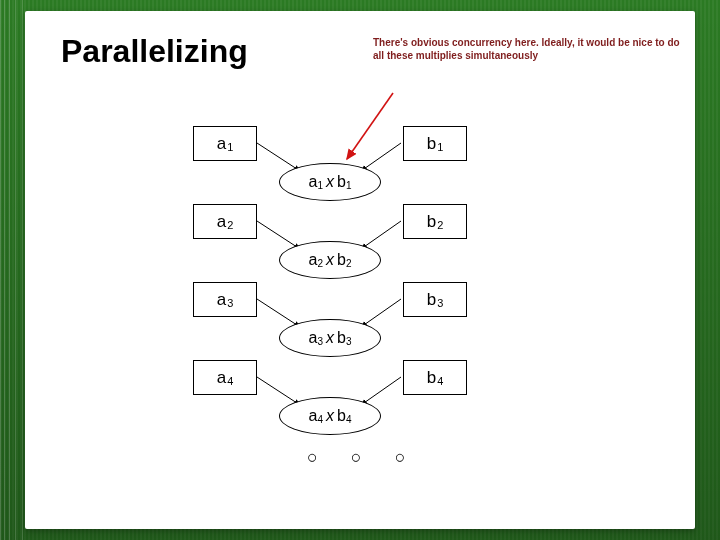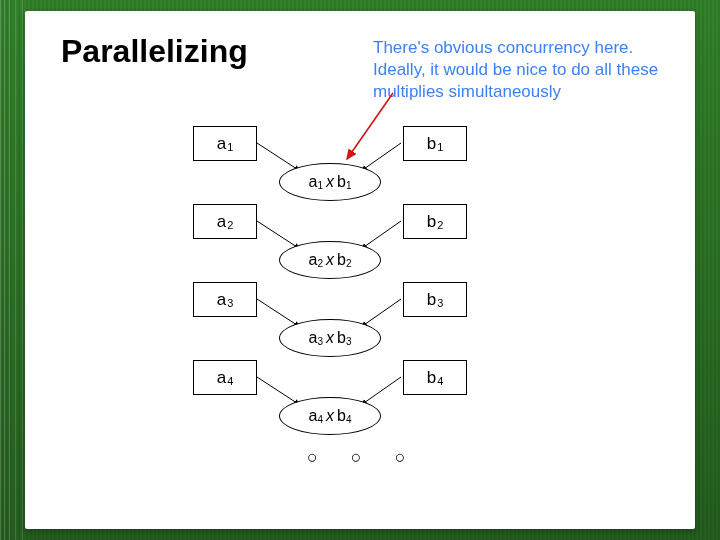--- a/index.html
+++ b/index.html
@@ -6,21 +6,21 @@
 .bg{width:720px;height:540px;background:#2b7a23;background-image:
   linear-gradient(rgba(0,0,0,0) 0,rgba(0,0,0,0.28) 100%),
   repeating-linear-gradient(90deg,rgba(255,255,255,0.05) 0 2px,transparent 2px 4px);
   position:relative}
 .v-accent{position:absolute;left:0;top:0;width:36px;height:540px;
   background-image:
     linear-gradient(90deg,rgba(255,255,255,0.25) 0 1px,transparent 1px 4px,rgba(255,255,255,0.25) 4px 5px,transparent 5px 9px,rgba(255,255,255,0.25) 9px 10px,transparent 10px 15px,rgba(255,255,255,0.25) 15px 16px,transparent 16px 22px,rgba(255,255,255,0.25) 22px 23px,transparent 23px 30px);
   opacity:.7}
 .card{position:absolute;left:25px;right:25px;top:11px;bottom:11px;background:#fff;border-radius:2px;box-shadow:0 2px 6px rgba(0,0,0,0.3)}
 .title{position:absolute;left:36px;top:22px;font-size:32px;font-weight:700;color:#000}
-.note{position:absolute;left:348px;top:26px;width:310px;font-size:17px;font-weight:400;color:#3b82f6;line-height:1.28}
+.note{position:absolute;left:348px;top:26px;width:310px;font-size:10px;font-weight:700;color:#7f1d1d;line-height:1.28}
 .stage{position:absolute;left:0;top:115px;width:100%}
 .row{position:relative;height:78px}
 .box{position:absolute;top:0;width:62px;height:33px;border:1.2px solid #000;background:#fff;font-size:17px;display:flex;align-items:center;justify-content:center}
 .box .sub{font-size:11px;position:relative;top:3px;margin-left:1px}
 .box.a{left:168px}
 .box.b{left:378px}
 .oval{position:absolute;left:254px;top:37px;width:100px;height:36px;border:1.2px solid #000;border-radius:50%/50%;background:#fff;display:flex;align-items:center;justify-content:center;font-size:16px}
 .oval .sub{font-size:10px;position:relative;top:3px}
 .oval .x{font-style:italic;margin:0 3px}
 svg.edge{position:absolute;left:0;top:0;overflow:visible}

